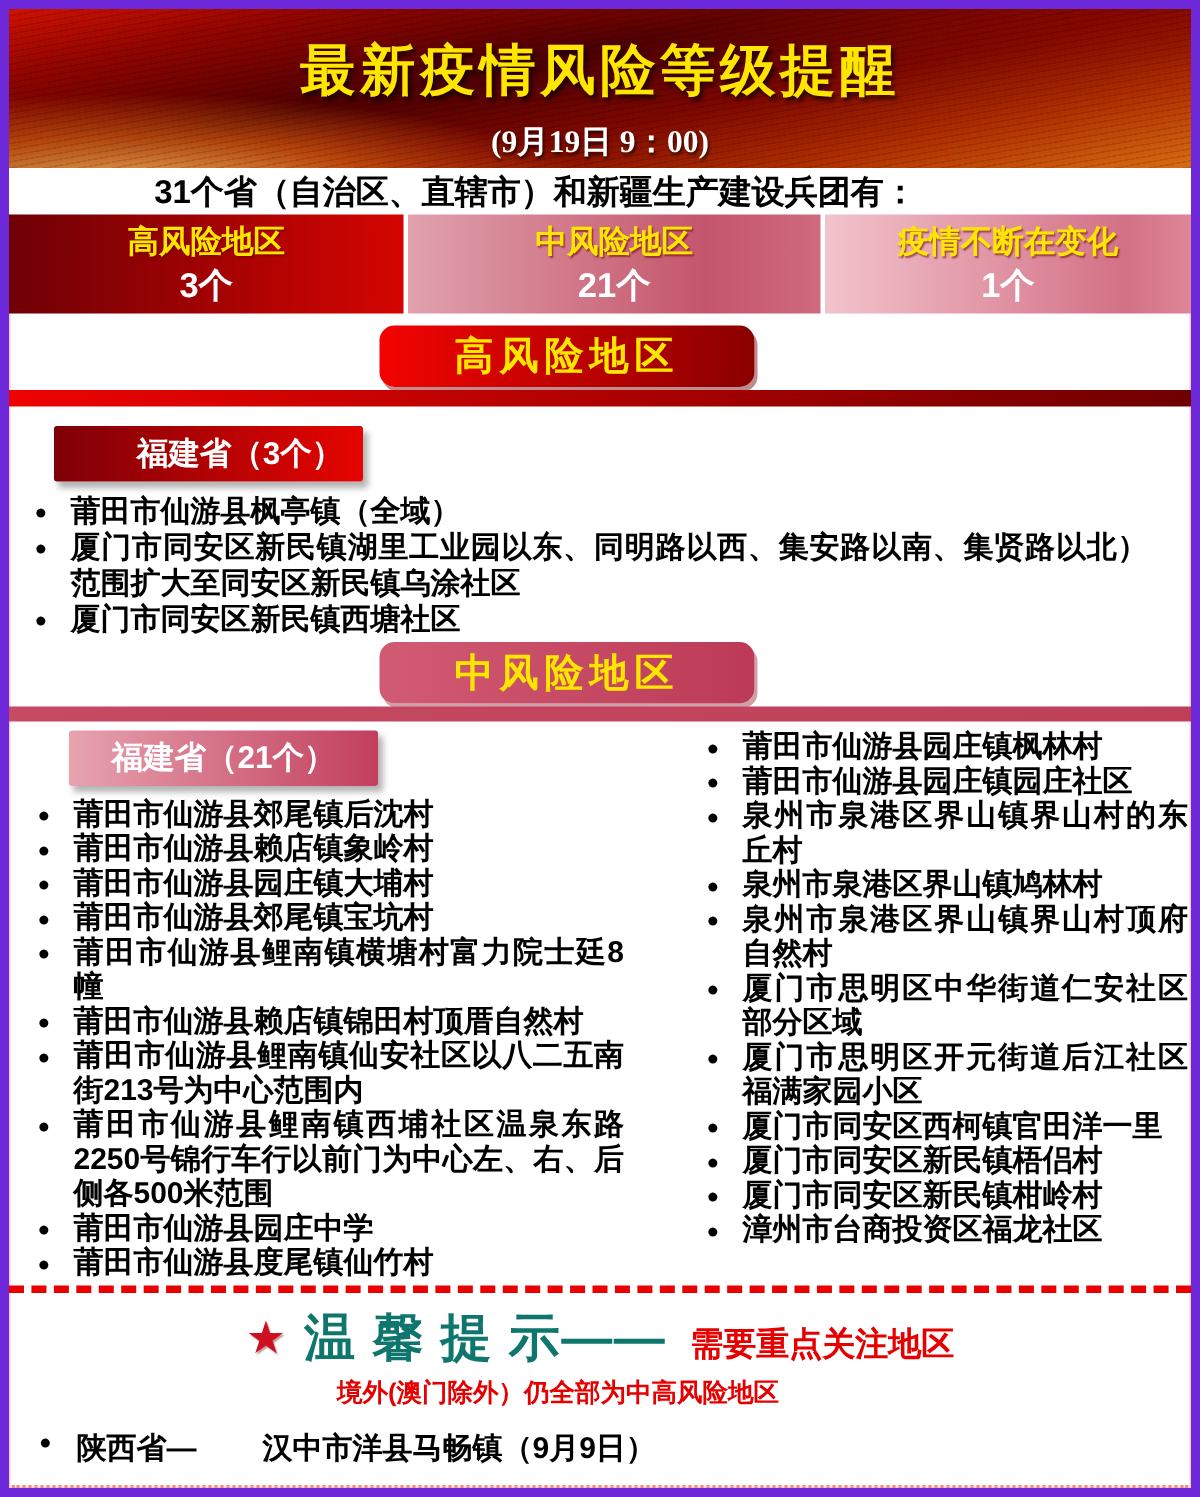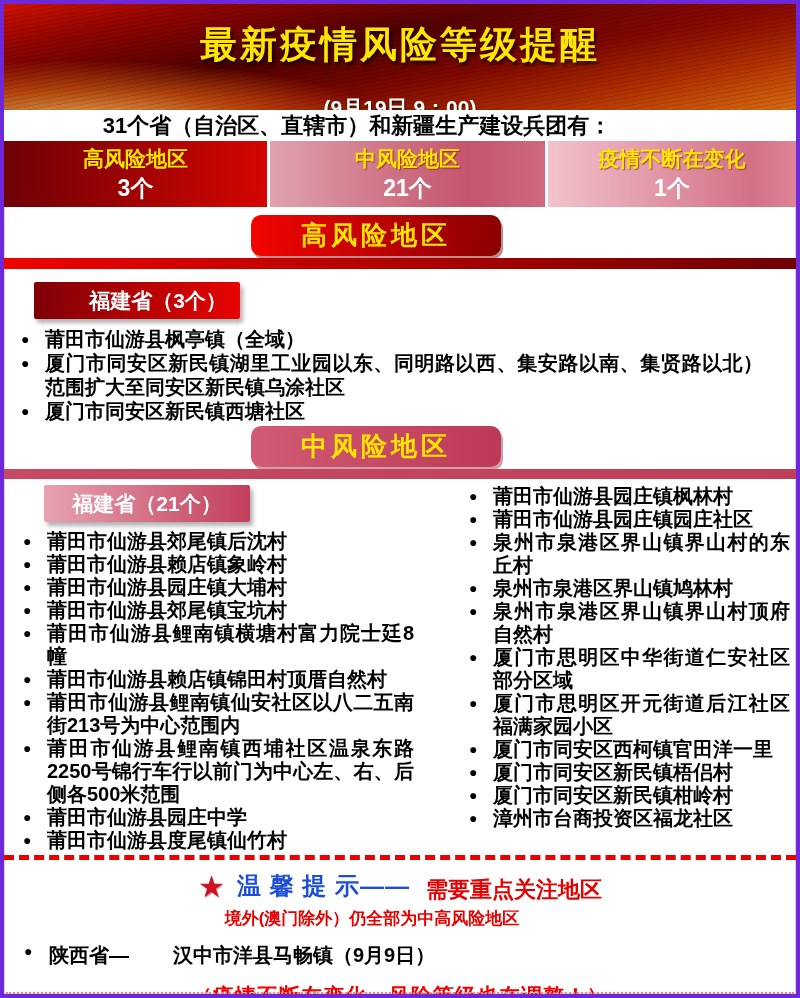--- a/index.html
+++ b/index.html
@@ -1,42 +1,43 @@
 <!DOCTYPE html>
 <html><head>
 <meta charset="utf-8">
 <style>
   * { box-sizing: border-box; margin: 0; padding: 0; }
   body { background: #888; font-family: "Liberation Sans", sans-serif; }
   .page{
     width: 800px; height: 998px; margin: 0 auto; background: #fff;
-    border: 4px solid #6d28d9; position: relative; overflow: hidden;
+    border: 6px solid #6d28d9; position: relative; overflow: hidden;
     box-shadow: inset 0 0 0 1px #ffc9c9;
   }
   
   .header{
     height: 106px; position: relative; overflow: hidden;
     background:
       radial-gradient(ellipse 55% 90% at 10% 118%, rgba(255,200,110,.95), rgba(248,120,20,.55) 42%, rgba(200,40,0,0) 72%),
       radial-gradient(ellipse 100% 130% at 88% -40%, rgba(150,10,0,.9), rgba(120,0,0,0) 62%),
       linear-gradient(168deg, #cf1200 0%, #930500 16%, #4c0000 40%, #7c0700 60%, #b03000 80%, #d96d12 100%);
   }
   .header::before{
     content:""; position:absolute; inset:0; opacity:.45; pointer-events:none;
     background: repeating-linear-gradient(170deg, rgba(0,0,0,.28) 0 1px, transparent 1px 4px);
   }
   .header-title{
     position: relative; text-align: center; padding-top: 16px;
     font-size: 37px; font-weight: bold; color: #ffe600; letter-spacing: 3px;
     text-shadow: 2px 3px 3px rgba(0,0,0,.65);
   }
   .header-date{
-    position: relative; text-align: center; margin-top: 24px;
+    position: relative; text-align: center; margin-top: 8px;
     font-size: 21px; font-weight: bold; color: #ffffff;
     text-shadow: 1px 2px 2px rgba(0,0,0,.6);
+    font-family: Liberation Serif, serif;
   }
   
   .intro{
     height: 31px; line-height: 31px; background: #fff; color: #000;
     font-size: 22px; font-weight: bold; text-align: center; padding-right: 86px;
     white-space: nowrap;
   }
   
   .summary{ display: flex; height: 66px; gap: 3px; }
   .sum-cell{ display:flex; flex-direction:column; align-items:center; justify-content:center; }
@@ -72,21 +73,21 @@
   .high-list li{ line-height: 24px; }
   .mid-body{ display: flex; margin-top: 6px; }
   .mid-left{ width: 462px; }
   .mid-left .rlist{ width: 394px; margin: 8px 0 0 16px; }
   .mid-right{ width: 326px; }
   .mid-right .rlist{ width: 324px; }
   
   .dashline{ border-top: 5px dashed #ea0000; margin-top: 3px; }
   .tiphead{ display: flex; align-items: center; justify-content: center; margin-top: 7px; }
   .star{ color: #ce1022; font-size: 30px; margin-right: 12px; text-shadow: 1px 1px 1px rgba(100,0,0,.4); }
-  .tip-main{ font-size: 24px; font-weight: bold; color: #1d4ed8; letter-spacing: 1px; }
+  .tip-main{ font-size: 34px; font-weight: bold; color: #0f766e; letter-spacing: 1px; }
   .tip-suffix{ font-size: 22px; font-weight: bold; color: #e60000; margin-left: 16px; margin-top: 8px; }
   .tip-note{ text-align: center; color: #e60000; font-size: 17px; font-weight: bold; margin-top: 2px; padding-right: 56px; }
   .focus-line{ position: relative; margin: 12px 0 0 18px; padding-left: 27px; font-size: 20px; font-weight: bold; color: #000; }
   .focus-line .bullet{ position: absolute; left: 2px; top: 1px; font-size: 14px; }
   .focus-place{ font-family: "Liberation Serif", serif; font-weight: 600; margin-left: 44px; }
   .changing{ text-align: center; color: #f20000; font-size: 21px; font-weight: bold;
              font-family: "Liberation Serif", serif; margin-top: 13px; letter-spacing: 1px; }
   .bottom-dots{ position: absolute; left: 2px; right: 2px; bottom: 0; border-top: 2px dotted #f08a8a; }
 </style>
 </head>

